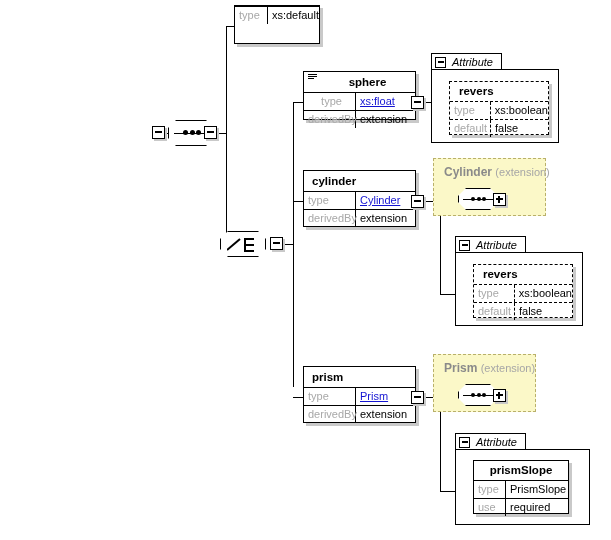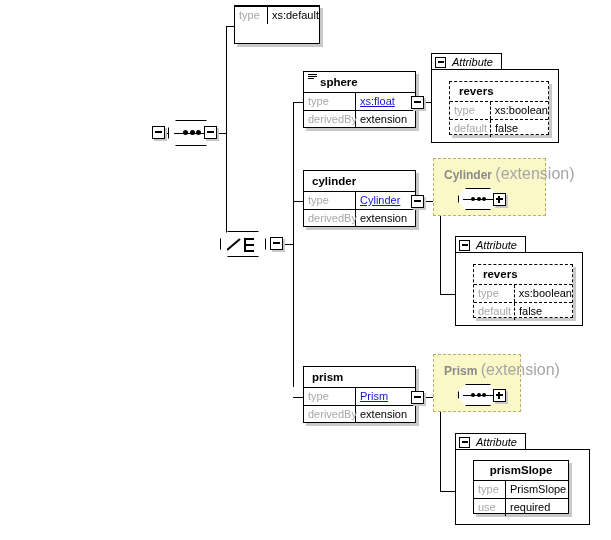--- a/index.html
+++ b/index.html
@@ -75,21 +75,21 @@
   .abox.optional .arow{border-top:1.5px dashed #000;}
   .abox.required .arow{border-top:1px solid #000;}
   .abox .ak{color:#a8a8a8;padding-left:4px;box-sizing:border-box;white-space:nowrap;}
   .abox.optional .ak{border-right:1.5px dashed #000;}
   .abox.required .ak{border-right:1px solid #000;}
   .abox .av{padding-left:4px;box-sizing:border-box;white-space:nowrap;}
 
   
   .extbox{position:absolute;background:#fbf8c8;border:1.5px dashed #b9b06a;box-sizing:border-box;}
   .extbox .exttitle{position:absolute;left:10px;top:6px;font-weight:bold;font-size:12px;color:#8a8a8a;white-space:nowrap;}
-  .extbox .exttitle .sub{font-weight:normal;color:#a6a6a6;font-size:16px;}
+  .extbox .exttitle .sub{font-weight:normal;color:#a6a6a6;font-size:11px;}
 </style>
 </head>
 <body>
 
 <div id="stage">
 
   <div class="ln lnh" style="left:166px;top:133px;width:17px;"></div>
 
   <div class="ln lnh" style="left:216px;top:133px;width:10px;"></div>
   <div class="ln lnv" style="left:226px;top:26px;height:218px;"></div>
@@ -137,21 +137,21 @@
     <svg class="choicediag" viewBox="0 0 14 14">
       <line x1="0" y1="12" x2="13" y2="1" stroke="#000" stroke-width="2"></line>
     </svg>
     <span class="choicebar"></span>
     <span class="choicearm" style="top:6px;"></span>
     <span class="choicearm" style="top:12px;"></span>
     <span class="choicearm" style="top:18px;"></span>
   </div>
   <div class="tog" style="left:270px;top:237px;"></div>
 
-  <div class="ebox" style="left:303px;top:71px;width:113px;height:57px;">
+  <div class="ebox" style="left:303px;top:71px;width:113px;height:49px;text-align:center;">
     <div class="ehdr withicon">
       <span class="elglyph">
           <i></i>
           <i></i>
           <i></i>
         </span>
       <span>sphere</span>
     </div>
     <div class="erow">
       <span class="ek" style="width:52px;">type</span>
@@ -239,21 +239,21 @@
       <span class="ek" style="width:52px;">type</span>
       <span class="ev link">Prism</span>
     </div>
     <div class="erow">
       <span class="ek" style="width:52px;">derivedBy</span>
       <span class="ev">extension</span>
     </div>
   </div>
   <div class="tog" style="left:411px;top:391px;"></div>
 
-  <div class="extbox" style="left:433px;top:354px;width:88px;height:58px;">
+  <div class="extbox" style="left:433px;top:354px;width:103px;height:58px;">
     <div class="exttitle">
       <span>Prism</span>
       <span class="sub">(extension)</span>
     </div>
     <div class="comp" style="left:24px;top:29px;width:40px;height:22px;">
       <span class="seqline" style="left:4px;top:9.5px;width:31px;"></span>
       <span class="seqdot" style="left:12px;top:8px;width:4px;height:4px;"></span>
       <span class="seqdot" style="left:17.5px;top:8px;width:4px;height:4px;"></span>
       <span class="seqdot" style="left:23px;top:8px;width:4px;height:4px;"></span>
     </div>

